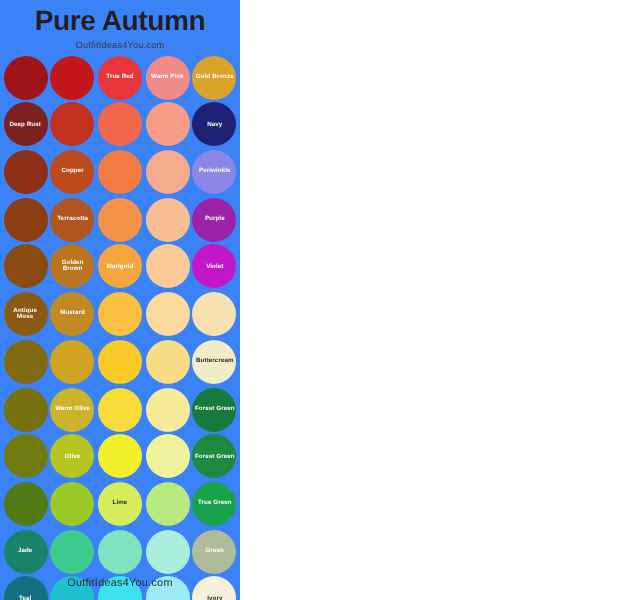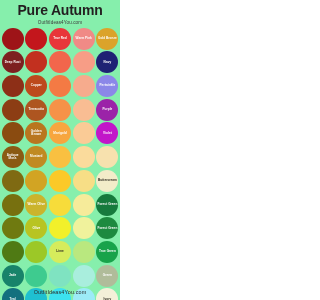--- a/index.html
+++ b/index.html
@@ -1,21 +1,21 @@
 <!DOCTYPE html>
 <html><head>
 <meta charset="utf-8">
 <style>
   html,body{margin:0;padding:0;}
   body{
     width:120px;height:300px;overflow:hidden;
     background:#ffffff;
     font-family:"Liberation Sans", sans-serif;
   }
-  .card{position:relative;width:120px;height:300px;background:#86efac;box-sizing:border-box;}
+  .card{position:relative;width:120px;height:300px;background:#3b82f6;box-sizing:border-box;}
 
   .header{padding-top:3px;text-align:center;}
   .title{
     font-size:14px;font-weight:bold;color:#231f20;
     letter-spacing:-0.2px;line-height:15px;
   }
   .subtitle{
     font-size:4.6px;color:#3b3b3b;letter-spacing:0.1px;
     line-height:7px;margin-top:1px;
   }

